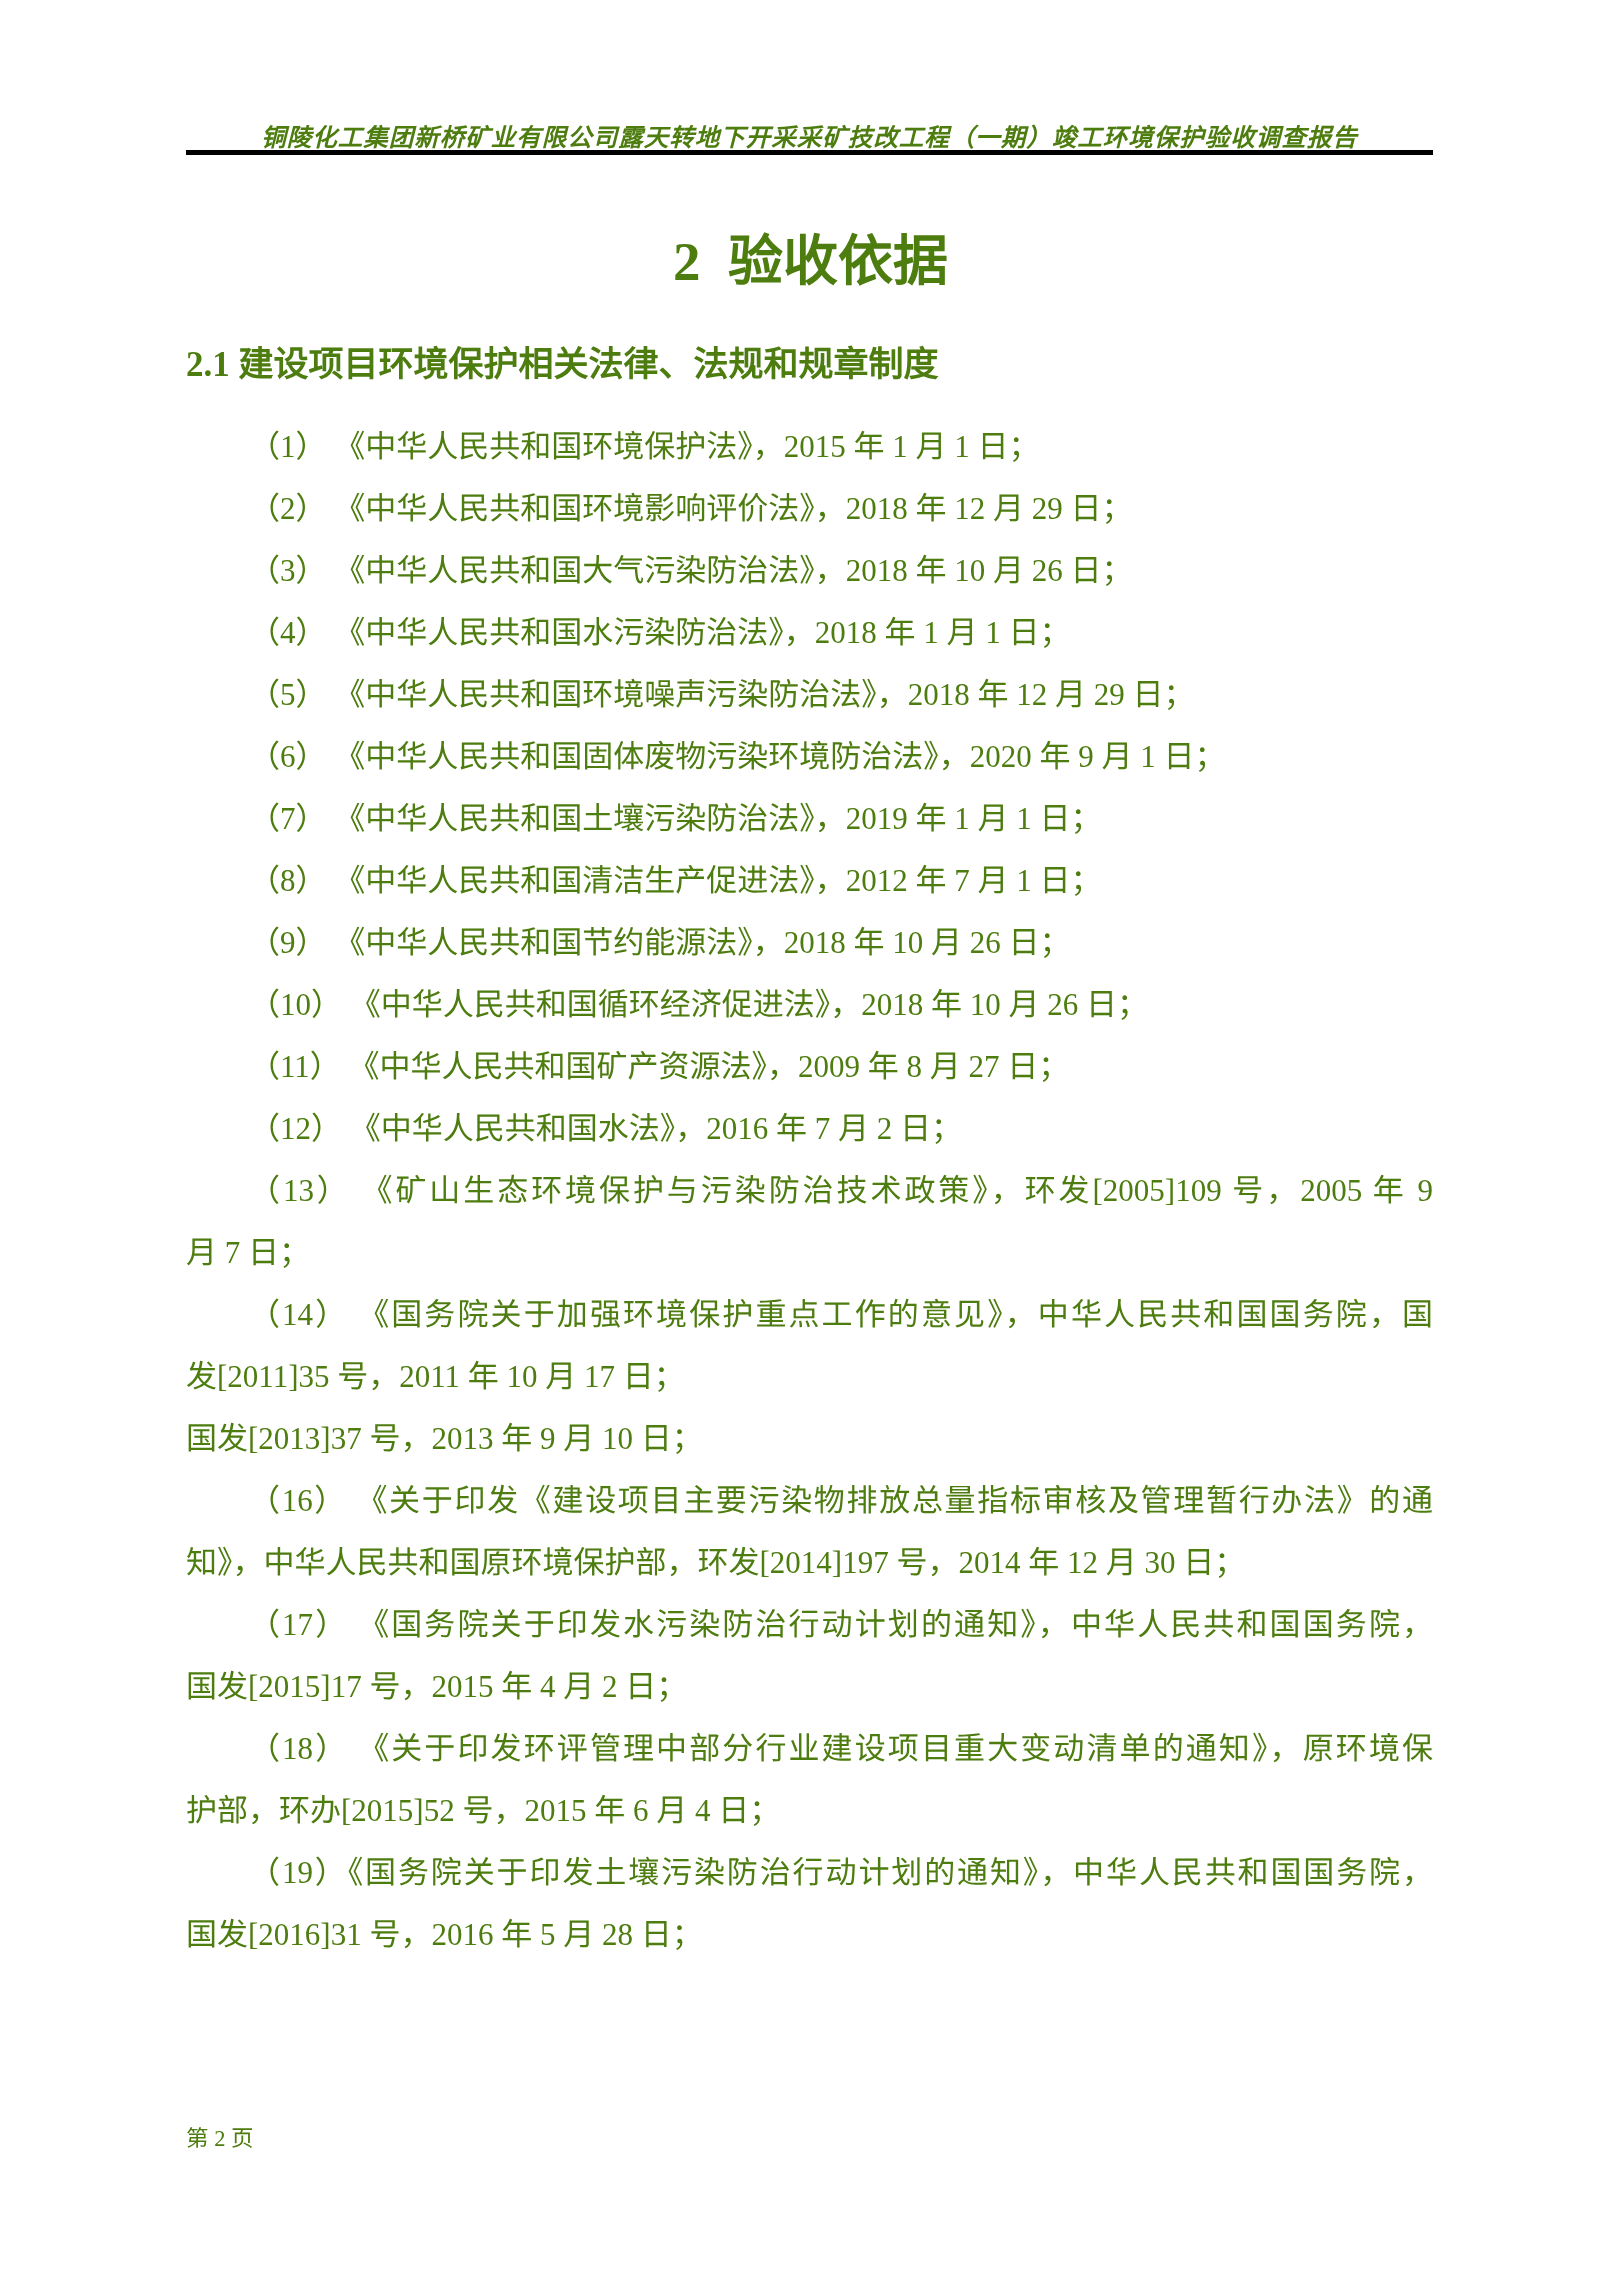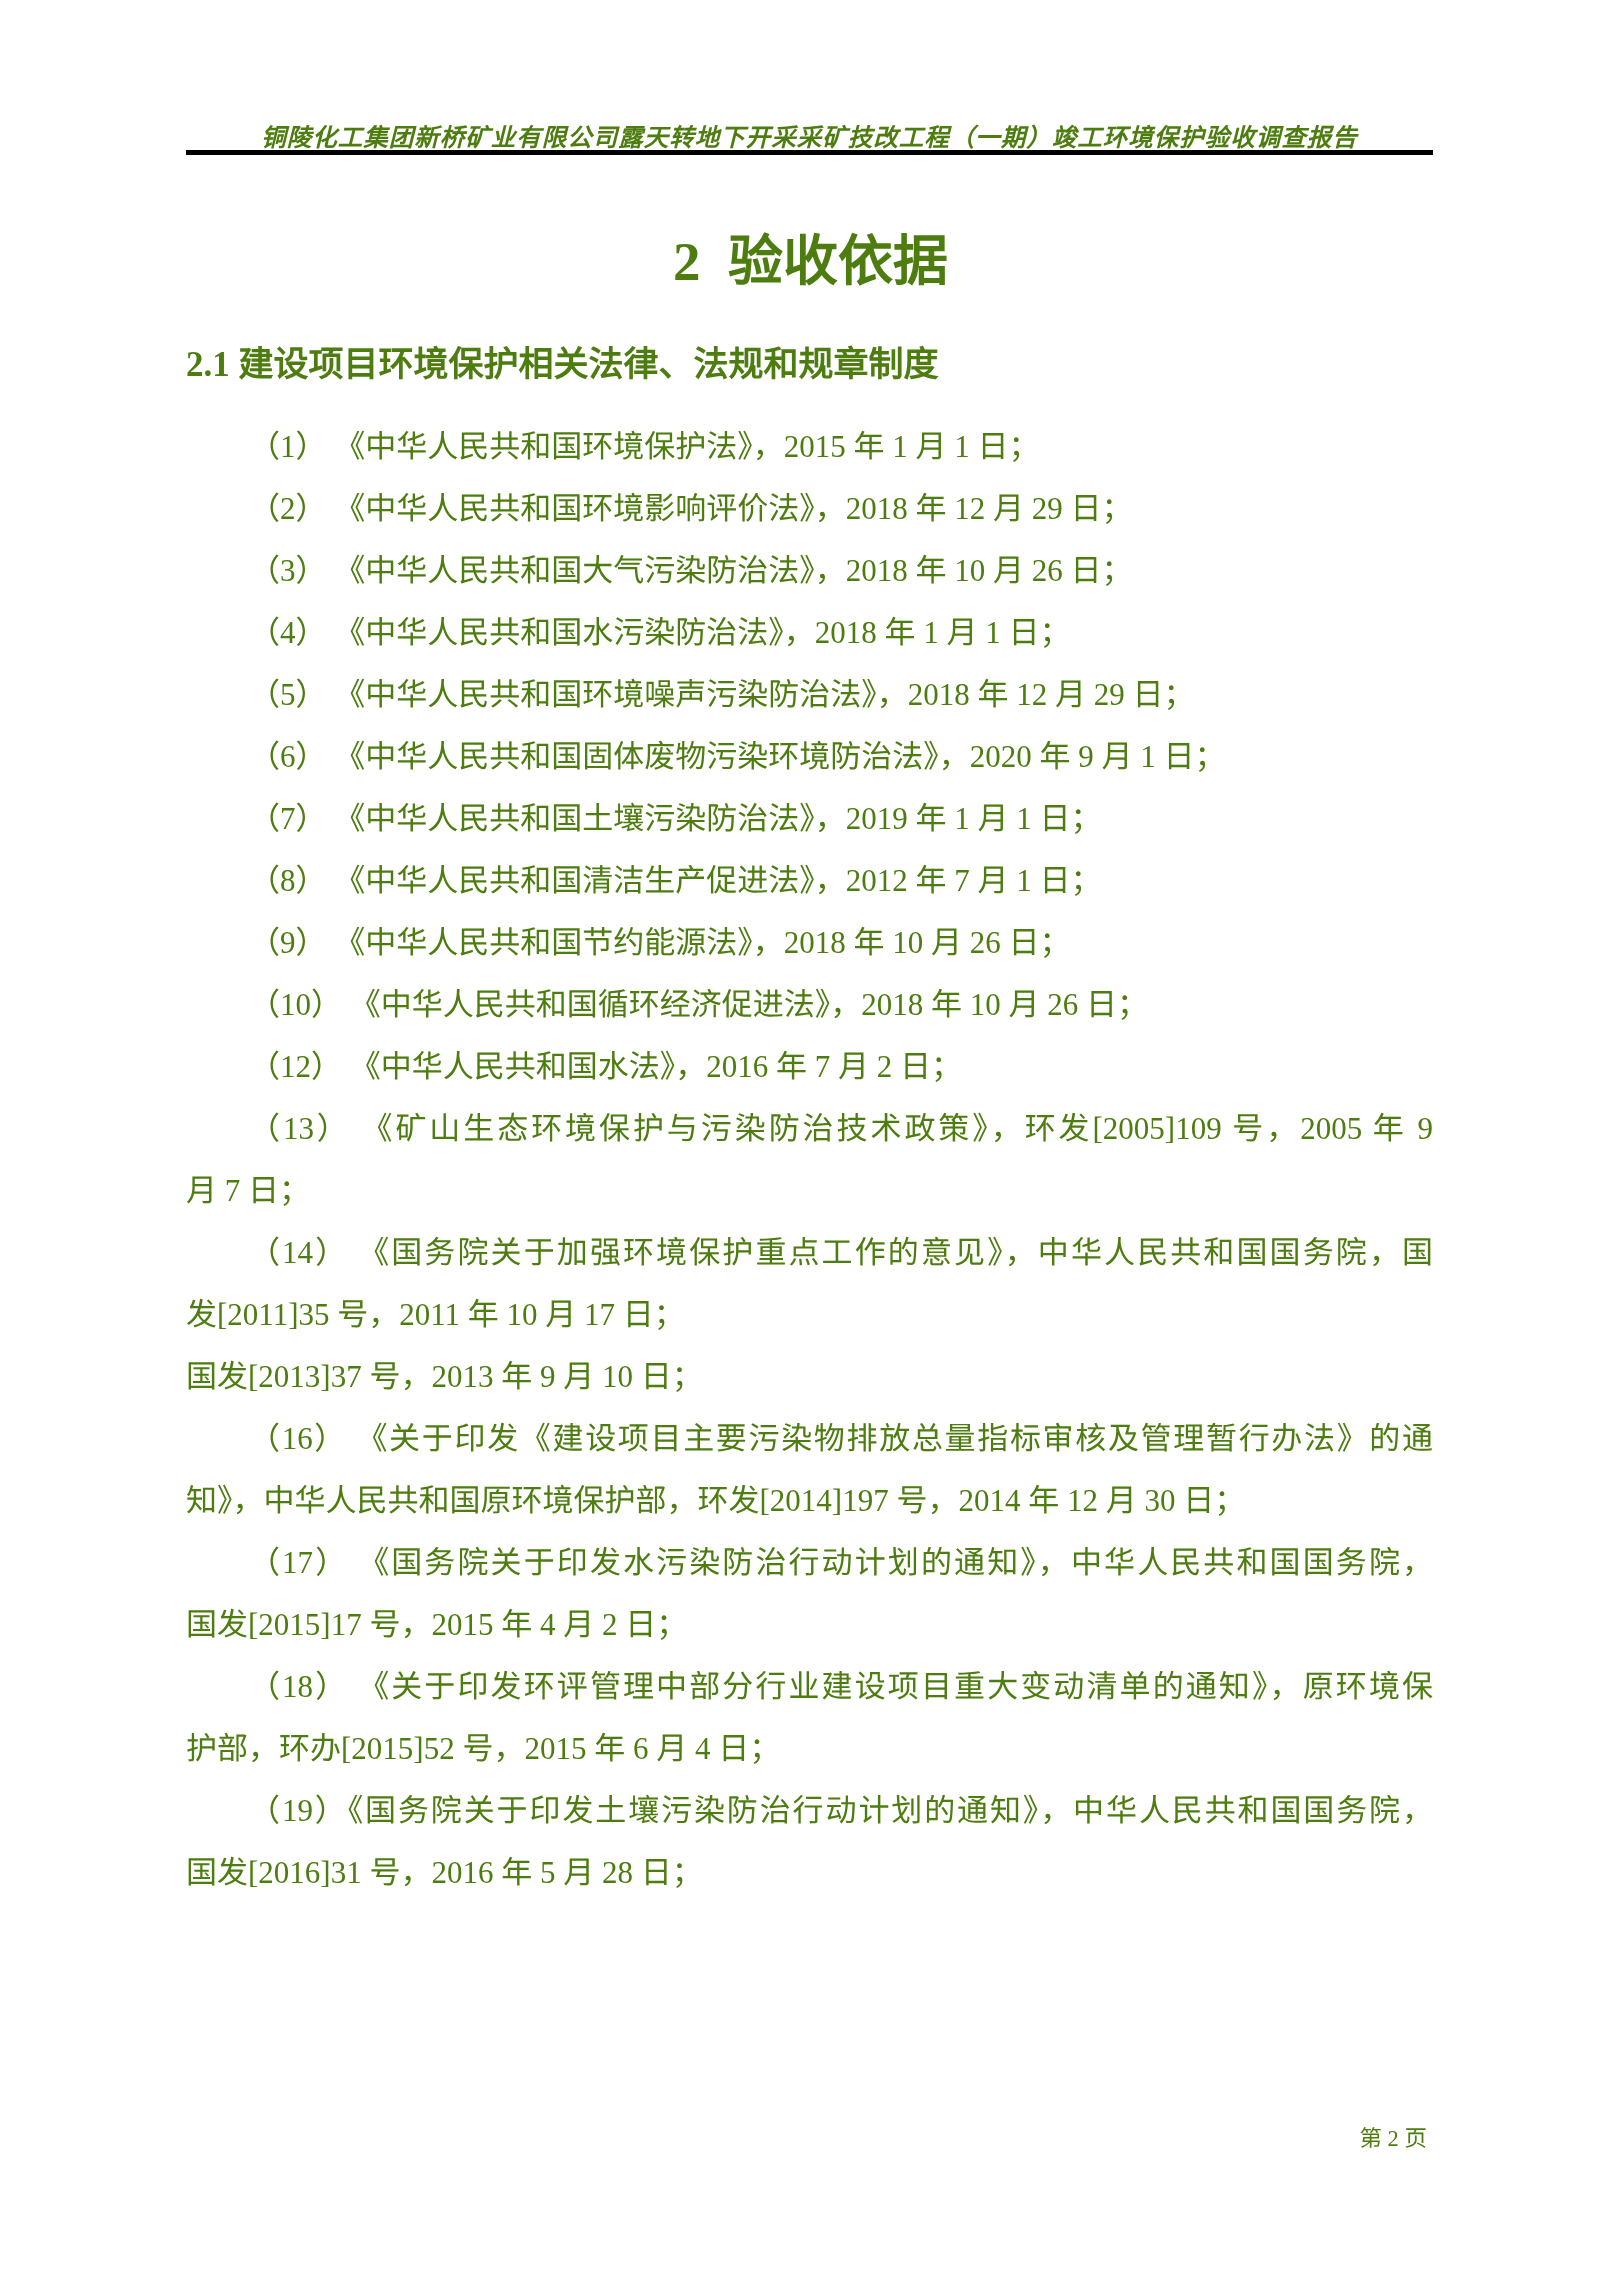--- a/index.html
+++ b/index.html
@@ -76,23 +76,23 @@
   }
   .body-line.fill {
     white-space: normal;
     text-align: justify;
     text-align-last: justify;
   }
   
   .page-footer {
     position: absolute;
     top: 2120px;
-    left: 180px;
+    left: 186px;
     width: 1247px;
-    text-align: right;
+    text-align: left;
     font-size: 22.5px;
     white-space: pre;
   }
 </style>
 </head>
 <body>
 
 <div class="page">
 
   <div class="running-header">铜陵化工集团新桥矿业有限公司露天转地下开采采矿技改工程（一期）竣工环境保护验收调查报告</div>
@@ -107,20 +107,21 @@
       <div class="body-line first">（1） 《中华人民共和国环境保护法》，2015 年 1 月 1 日；</div>
       <div class="body-line first">（2） 《中华人民共和国环境影响评价法》，2018 年 12 月 29 日；</div>
       <div class="body-line first">（3） 《中华人民共和国大气污染防治法》，2018 年 10 月 26 日；</div>
       <div class="body-line first">（4） 《中华人民共和国水污染防治法》，2018 年 1 月 1 日；</div>
       <div class="body-line first">（5） 《中华人民共和国环境噪声污染防治法》，2018 年 12 月 29 日；</div>
       <div class="body-line first">（6） 《中华人民共和国固体废物污染环境防治法》，2020 年 9 月 1 日；</div>
       <div class="body-line first">（7） 《中华人民共和国土壤污染防治法》，2019 年 1 月 1 日；</div>
       <div class="body-line first">（8） 《中华人民共和国清洁生产促进法》，2012 年 7 月 1 日；</div>
       <div class="body-line first">（9） 《中华人民共和国节约能源法》，2018 年 10 月 26 日；</div>
       <div class="body-line first">（10） 《中华人民共和国循环经济促进法》，2018 年 10 月 26 日；</div>
+      <div class="body-line first">（11） 《中华人民共和国矿产资源法》，2009 年 8 月 27 日；</div>
       <div class="body-line first">（12） 《中华人民共和国水法》，2016 年 7 月 2 日；</div>
       <div class="body-line first fill">（13） 《矿山生态环境保护与污染防治技术政策》，环发[2005]109 号，2005 年 9</div>
       <div class="body-line">月 7 日；</div>
       <div class="body-line first fill">（14） 《国务院关于加强环境保护重点工作的意见》，中华人民共和国国务院，国</div>
       <div class="body-line">发[2011]35 号，2011 年 10 月 17 日；</div>
       <div class="body-line">国发[2013]37 号，2013 年 9 月 10 日；</div>
       <div class="body-line first fill">（16） 《关于印发《建设项目主要污染物排放总量指标审核及管理暂行办法》的通</div>
       <div class="body-line">知》，中华人民共和国原环境保护部，环发[2014]197 号，2014 年 12 月 30 日；</div>
       <div class="body-line first fill">（17） 《国务院关于印发水污染防治行动计划的通知》，中华人民共和国国务院，</div>
       <div class="body-line">国发[2015]17 号，2015 年 4 月 2 日；</div>

